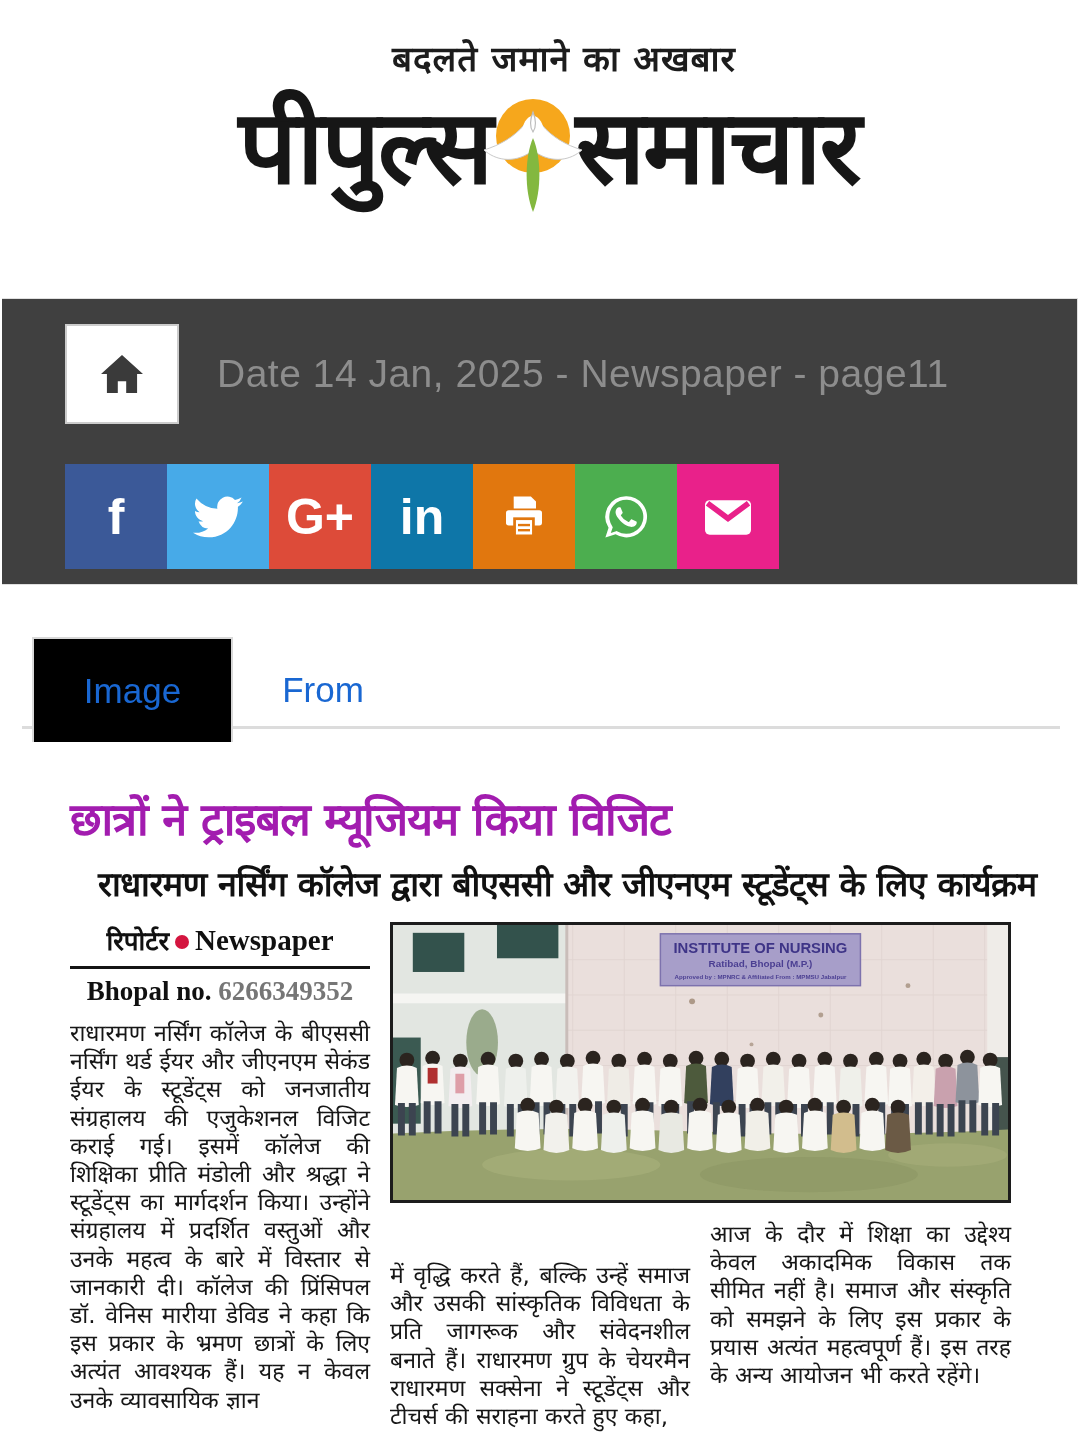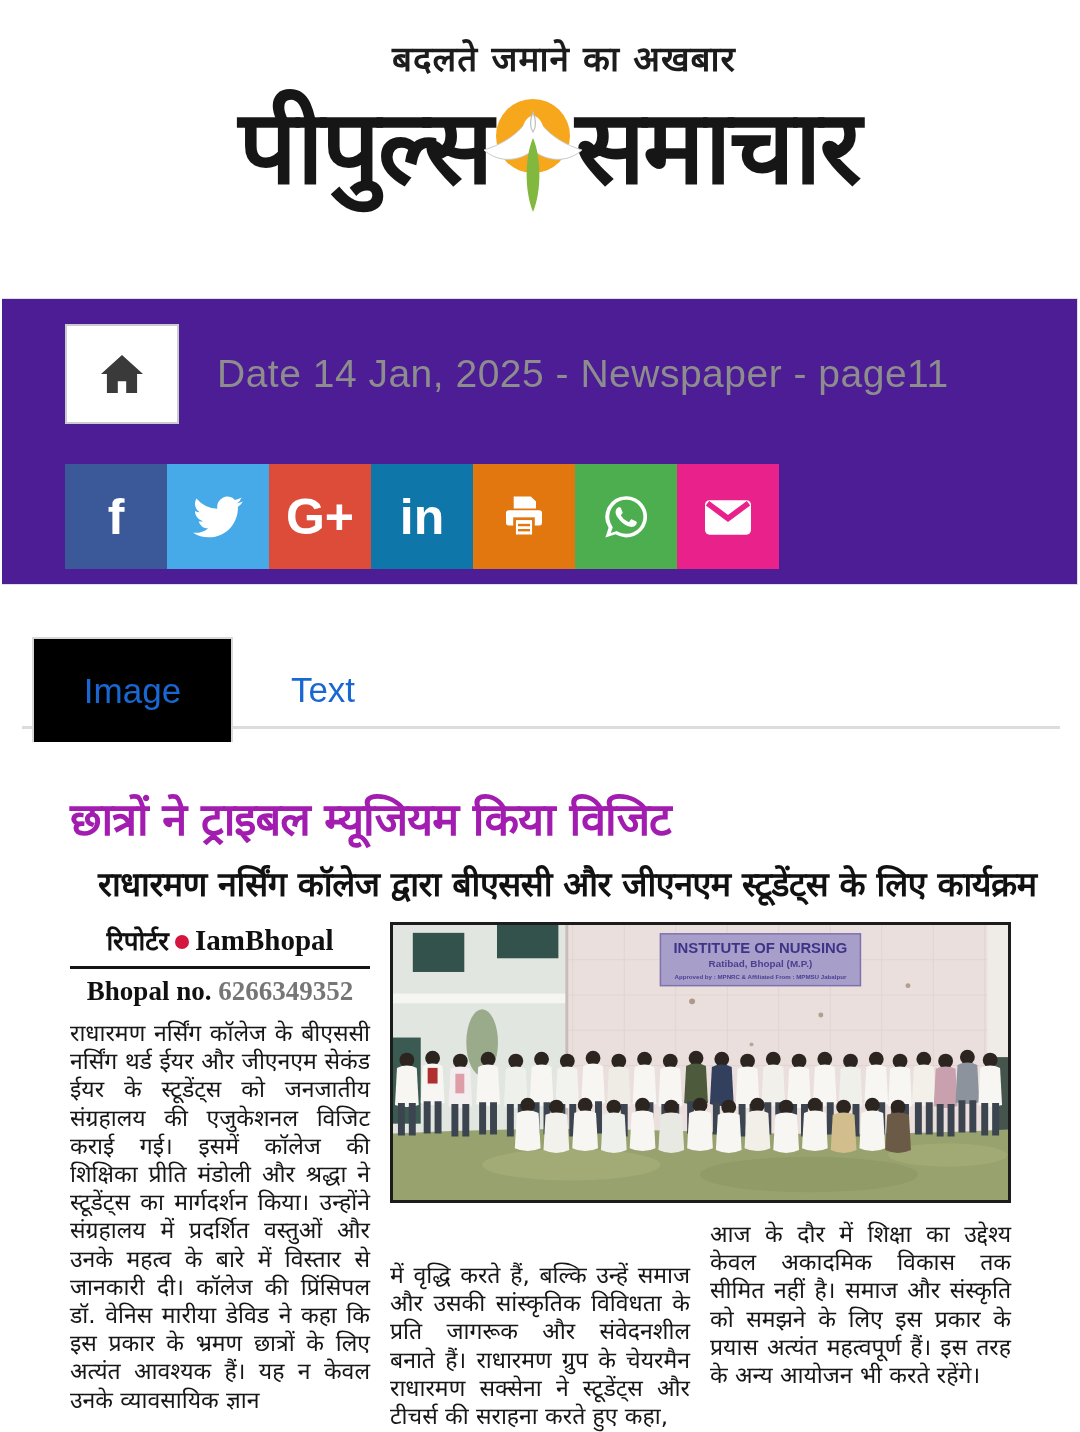--- a/index.html
+++ b/index.html
@@ -22,21 +22,21 @@
   }
   .logo-word {
     font-family:"DejaVu Sans", sans-serif;
     font-size:103px; font-weight:900; color:#161616; letter-spacing:-2px;
     line-height:1.25;
   }
   .logo-emblem { width:100px; height:126px; margin:0 -8px; position:relative; top:6px; }
 
   
   .panel {
-    height:287px; background:#4c1d95;
+    height:287px; background:#404040;
     border:1px solid #e0e0e0; border-left:none; border-right:1px solid #e0e0e0;
     margin:0 2px; padding:25px 0 0 63px;
   }
   .home-row { display:flex; align-items:center; }
   .home-btn {
     width:114px; height:100px; background:#ffffff;
     border:2px solid #cccccc; display:flex; align-items:center; justify-content:center;
     cursor:pointer;
   }
   .date-text {
@@ -179,34 +179,34 @@
         <rect x="1" y="3.5" width="26" height="19.5" rx="2.6" fill="#ffffff"></rect>
         <path d="M2.4 5.2 14 13.8 25.6 5.2" fill="none" stroke-width="3.2" stroke="#e9218a"></path>
       </svg>
     </a>
   </div>
 </section>
 
 <div class="tabs-wrap">
   <div class="tabs">
     <div class="tab active">Image</div>
-    <div class="tab plain">Text</div>
+    <div class="tab plain">From</div>
   </div>
   <div class="tab-underline"></div>
 </div>
 
 <article class="clipping">
   <h1 class="headline">छात्रों ने ट्राइबल म्यूजियम किया विजिट</h1>
   <h2 class="subheadline">राधारमण नर्सिंग कॉलेज द्वारा बीएससी और जीएनएम स्टूडेंट्स के लिए कार्यक्रम</h2>
 
   <div class="clip-grid">
 
     <div class="left-col">
       <div class="reporter-line">
-        <span>रिपोर्टर</span><span class="dot"></span><span class="reporter-name">IamBhopal</span>
+        <span>रिपोर्टर</span><span class="dot"></span><span class="reporter-name">Newspaper</span>
       </div>
       <div class="mobile-line">
         <span>Bhopal no.</span>
         <span class="mobile-number">6266349352</span>
       </div>
       <p class="body-text">राधारमण नर्सिंग कॉलेज के बीएससी नर्सिंग थर्ड ईयर और जीएनएम सेकंड ईयर के स्टूडेंट्स को जनजातीय संग्रहालय की एजुकेशनल विजिट कराई गई। इसमें कॉलेज की शिक्षिका प्रीति मंडोली और श्रद्धा ने स्टूडेंट्स का मार्गदर्शन किया। उन्होंने संग्रहालय में प्रदर्शित वस्तुओं और उनके महत्व के बारे में विस्तार से जानकारी दी। कॉलेज की प्रिंसिपल डॉ. वेनिस मारीया डेविड ने कहा कि इस प्रकार के भ्रमण छात्रों के लिए अत्यंत आवश्यक हैं। यह न केवल उनके व्यावसायिक ज्ञान</p>
     </div>
 
     <div class="photo-box">
       <svg class="photo-frame" viewBox="0 0 621 281" preserveAspectRatio="none">

